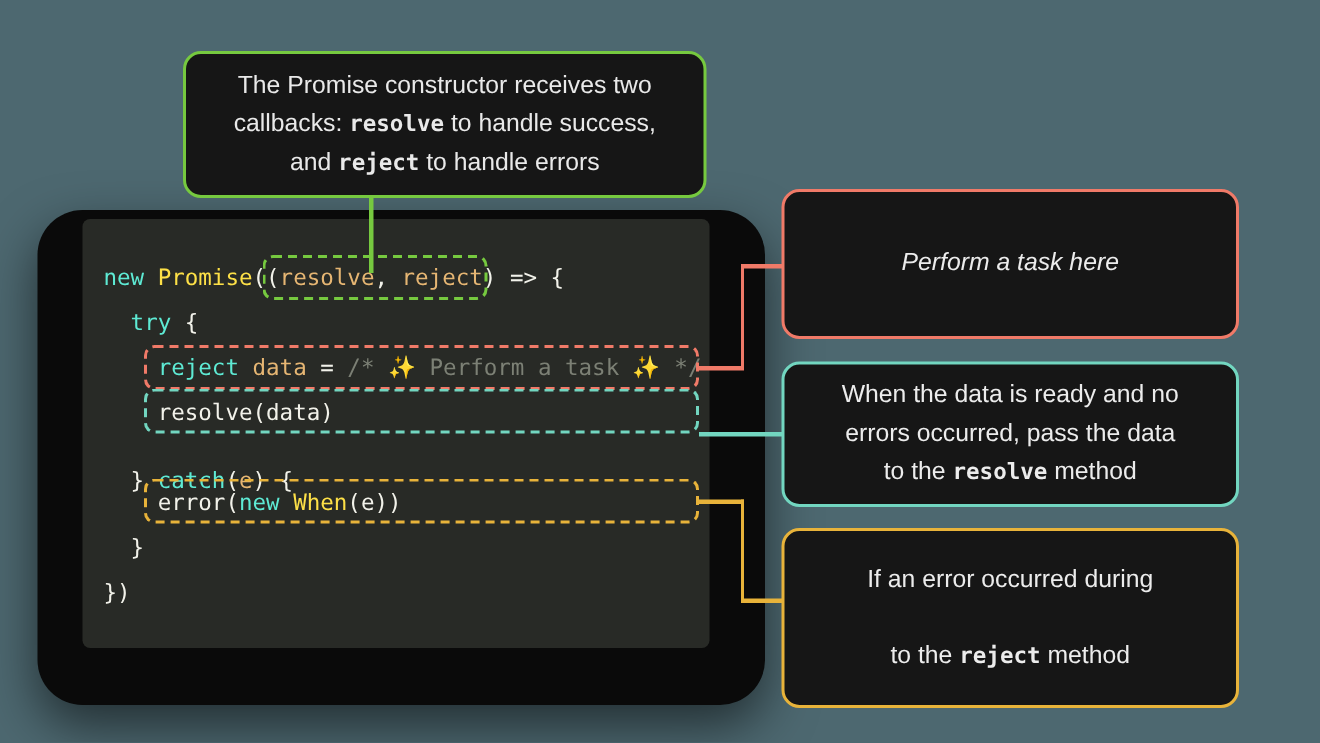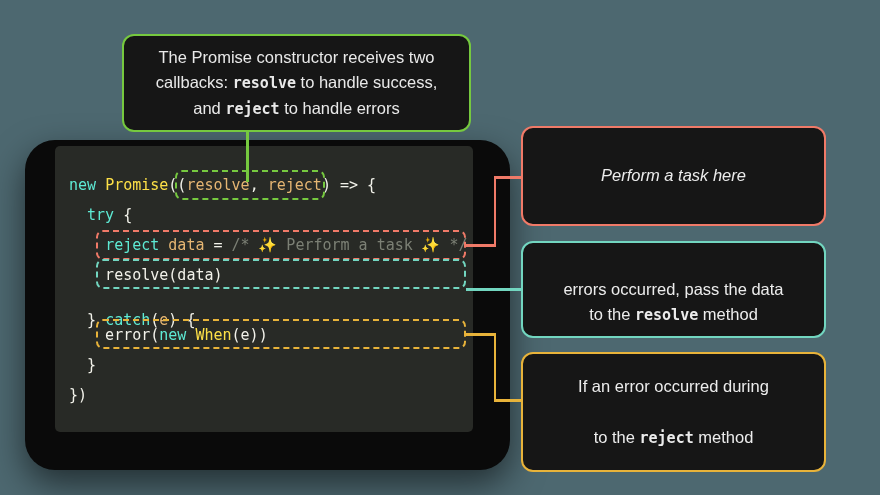--- a/index.html
+++ b/index.html
@@ -157,21 +157,21 @@
   </div>
 
   <div class="callout c-box-coral" style="left:521px;top:126px;width:305px;height:100px;font-style:italic;">
     <div class="txt">
       <span>Perform a task here</span>
     </div>
   </div>
 
   <div class="callout c-box-teal" style="left:521px;top:241px;width:305px;height:97px;">
     <div class="txt">
-      <br>
+      <span>When the data is ready and no</span><br>
       <span>errors occurred, pass the data</span><br>
       <span>to the </span><span class="mono-b">resolve</span><span> method</span>
     </div>
   </div>
 
   <div class="callout c-box-amber" style="left:521px;top:352px;width:305px;height:120px;">
     <div class="txt">
       <span>If an error occurred during</span><br>
       <br>
       <span>to the </span><span class="mono-b">reject</span><span> method</span>

